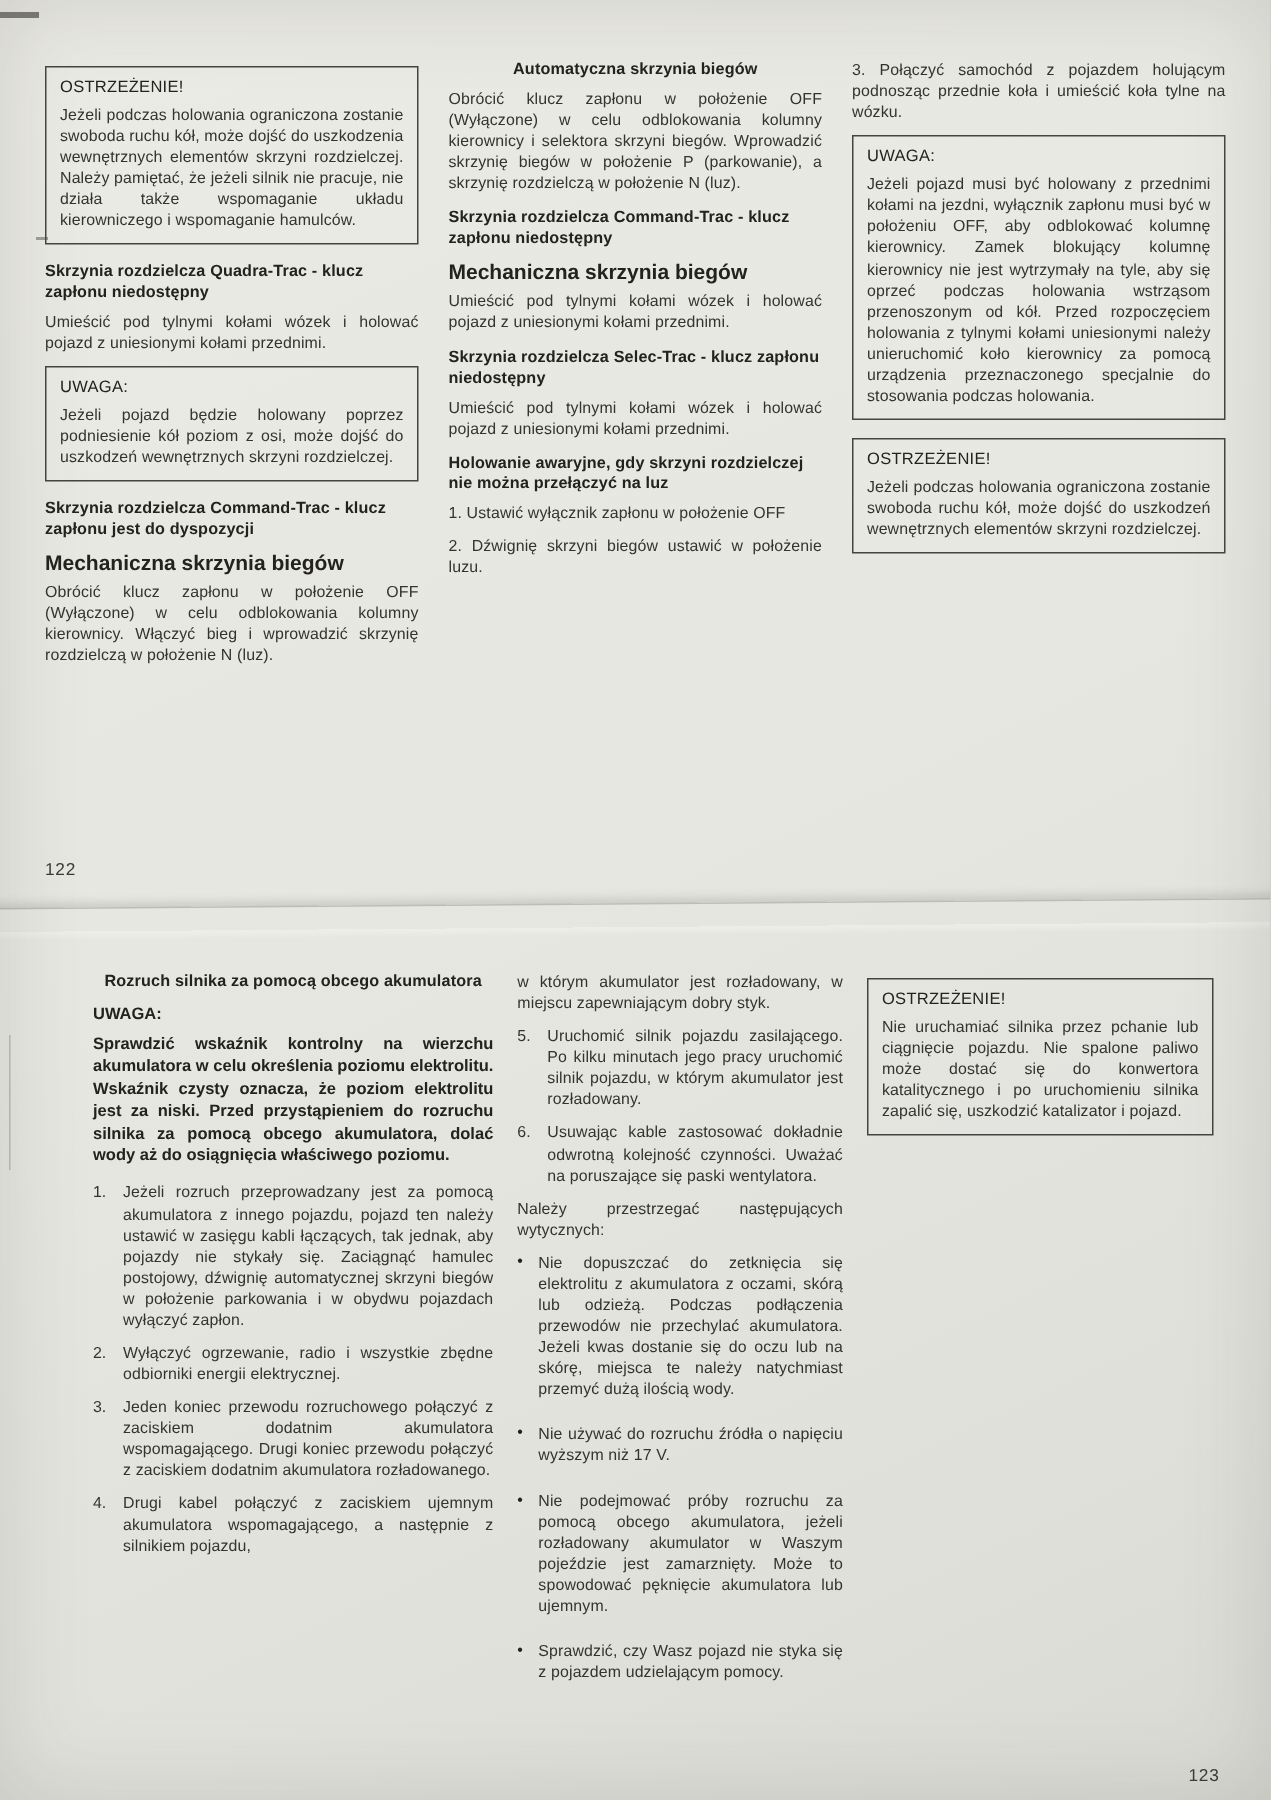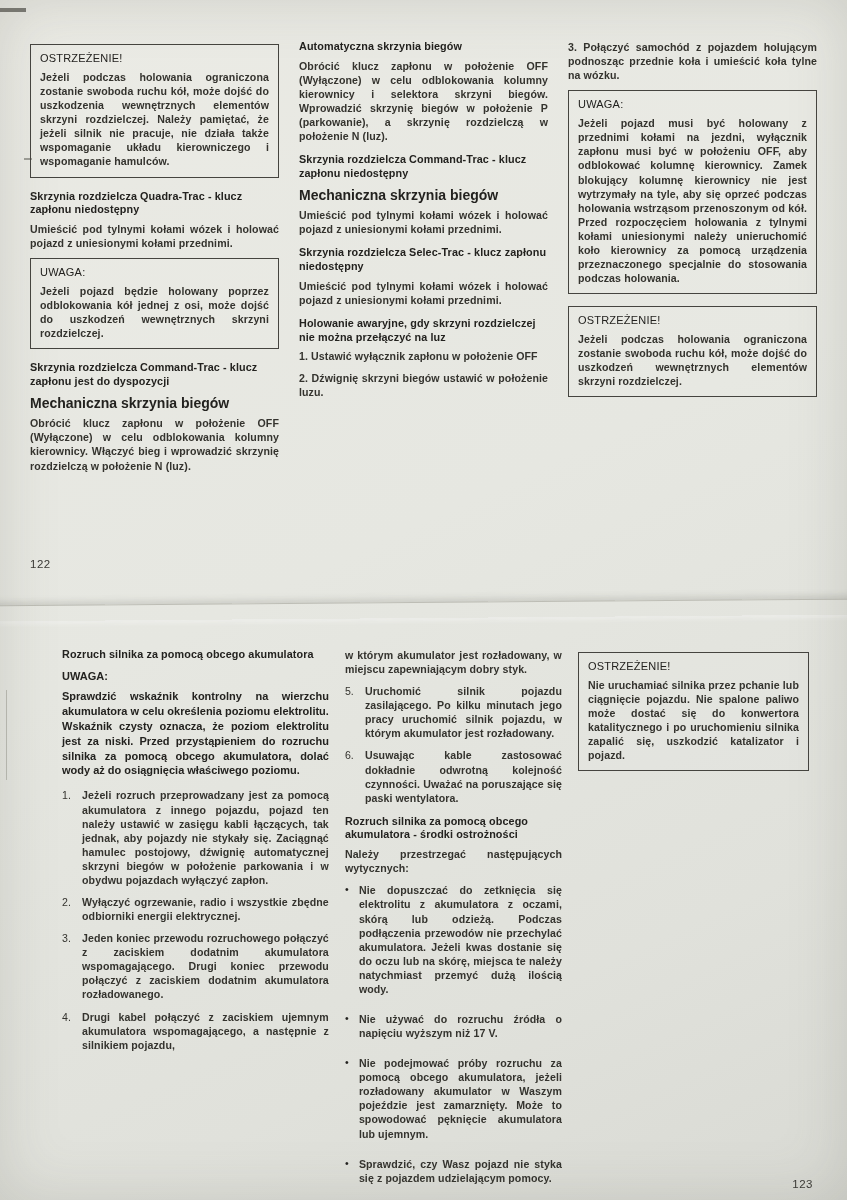--- a/index.html
+++ b/index.html
@@ -18,46 +18,46 @@
   .page-top { top:0; height:600px; padding:40px 30px 0 30px; }
   .page-bottom { top:620px; height:580px; padding:28px 38px 0 62px; }
   .cols { display:flex; }
   .page-top .cols { gap:20px; }
   .page-top .col { flex:1; min-width:0; }
   .page-bottom .col1 { width:268px; margin-right:16px; }
   .page-bottom .col2 { width:218px; margin-right:16px; }
   .page-bottom .col3 { width:232px; }
   p.body {
     font-size:10.6px; line-height:1.33; color:#34332e;
-    text-align:justify; margin-bottom:8px; letter-spacing:0.1px;font-weight:bold;
+    text-align:justify; margin-bottom:8px; letter-spacing:0.1px;
   }
   .head {
     font-size:10.8px; font-weight:bold; line-height:1.27;
     color:#23221f; margin:10px 0 5px 0; letter-spacing:0.1px;
   }
-  .head.first { margin-top:0; }
+  .head.first { margin-top:0;text-align:center; }
   .subhead { font-size:14px; font-weight:bold; line-height:1.25; color:#23221f; margin:6px 0 4px 0; }
   .boxed {
     border:1.3px solid #45443f; padding:7px 9px 6px 9px; margin:4px 0 12px 0;
     background:rgba(255,255,255,0.06);
   }
   .box-title { font-size:11px; font-weight:normal; color:#23221f; margin-bottom:6px; letter-spacing:0.2px; }
   .boxed p.body { margin-bottom:2px; }
   .lead-bold {
     font-size:11px; font-weight:bold; line-height:1.36; color:#23221f;
     text-align:justify; margin-bottom:10px;
   }
   .note-line { font-size:11px; font-weight:bold; margin:8px 0 7px 0; color:#23221f; }
   .step { display:flex; margin-bottom:8px; }
   .step-num { flex:0 0 20px; font-size:10.6px; line-height:1.33; color:#34332e; }
   .step p { flex:1; margin-bottom:0; }
   .bullet { display:flex; margin-bottom:8px; }
   .bullet-mark { flex:0 0 14px; font-size:10.6px; line-height:1.3; color:#23221f; }
   .pagenum { position:absolute; font-size:11.5px; color:#3a3935; letter-spacing:0.5px; }
-  .pagenum-122 { left:30px; bottom:30px; }
+  .pagenum-122 { left:30px; bottom:14px; }
   .pagenum-123 { right:34px; bottom:10px; }
   .divider {
     position:absolute; top:602px; left:-10px; width:870px; height:16px;
     transform:rotate(-0.45deg);
     border-top:1px solid #bdbdb5;
     box-shadow:0 -3px 6px rgba(120,120,110,0.25), 0 2px 5px rgba(255,255,255,0.6);
   }
   .artifact-dash { position:absolute; top:8px; left:0; width:26px; height:4px; background:#55544f; opacity:0.75; }
   .artifact-tick { position:absolute; top:158px; left:24px; width:8px; height:2px; background:#6b6a64; opacity:0.6; }
   .artifact-line { position:absolute; top:690px; left:6px; width:1px; height:90px; background:#a9a9a1; opacity:0.7; }
@@ -75,21 +75,21 @@
 
       <div class="col">
         <div class="boxed">
           <div class="box-title">OSTRZEŻENIE!</div>
           <p class="body">Jeżeli podczas holowania ograniczona zostanie swoboda ruchu kół, może dojść do uszkodzenia wewnętrznych elementów skrzyni rozdzielczej. Należy pamiętać, że jeżeli silnik nie pracuje, nie działa także wspomaganie układu kierowniczego i wspomaganie hamulców.</p>
         </div>
         <div class="head">Skrzynia rozdzielcza Quadra-Trac - klucz zapłonu niedostępny</div>
         <p class="body">Umieścić pod tylnymi kołami wózek i holować pojazd z uniesionymi kołami przednimi.</p>
         <div class="boxed">
           <div class="box-title">UWAGA:</div>
-          <p class="body">Jeżeli pojazd będzie holowany poprzez odblokowania kół jednej z osi, może dojść do uszkodzeń wewnętrznych skrzyni rozdzielczej.</p>
+          <p class="body">Jeżeli pojazd będzie holowany poprzez podniesienie kół poziom z osi, może dojść do uszkodzeń wewnętrznych skrzyni rozdzielczej.</p>
         </div>
         <div class="head">Skrzynia rozdzielcza Command-Trac - klucz zapłonu jest do dyspozycji</div>
         <div class="subhead">Mechaniczna skrzynia biegów</div>
         <p class="body">Obrócić klucz zapłonu w położenie OFF (Wyłączone) w celu odblokowania kolumny kierownicy. Włączyć bieg i wprowadzić skrzynię rozdzielczą w położenie N (luz).</p>
       </div>
 
       <div class="col">
         <div class="head first">Automatyczna skrzynia biegów</div>
         <p class="body">Obrócić klucz zapłonu w położenie OFF (Wyłączone) w celu odblokowania kolumny kierownicy i selektora skrzyni biegów. Wprowadzić skrzynię biegów w położenie P (parkowanie), a skrzynię rozdzielczą w położenie N (luz).</p>
         <div class="head">Skrzynia rozdzielcza Command-Trac - klucz zapłonu niedostępny</div>
@@ -149,21 +149,20 @@
       <div class="col2">
         <p class="body">w którym akumulator jest rozładowany, w miejscu zapewniającym dobry styk.</p>
         <div class="step">
           <span class="step-num">5.</span>
           <p class="body">Uruchomić silnik pojazdu zasilającego. Po kilku minutach jego pracy uruchomić silnik pojazdu, w którym akumulator jest rozładowany.</p>
         </div>
         <div class="step">
           <span class="step-num">6.</span>
           <p class="body">Usuwając kable zastosować dokładnie odwrotną kolejność czynności. Uważać na poruszające się paski wentylatora.</p>
         </div>
-        <div class="head">Rozruch silnika za pomocą obcego akumulatora - środki ostrożności</div>
         <p class="body">Należy przestrzegać następujących wytycznych:</p>
 
         <div class="bullet">
           <span class="bullet-mark">•</span>
           <p class="body">Nie dopuszczać do zetknięcia się elektrolitu z akumulatora z oczami, skórą lub odzieżą. Podczas podłączenia przewodów nie przechylać akumulatora. Jeżeli kwas dostanie się do oczu lub na skórę, miejsca te należy natychmiast przemyć dużą ilością wody.</p>
         </div>
         <div class="bullet">
           <span class="bullet-mark">•</span>
           <p class="body">Nie używać do rozruchu źródła o napięciu wyższym niż 17 V.</p>
         </div>

